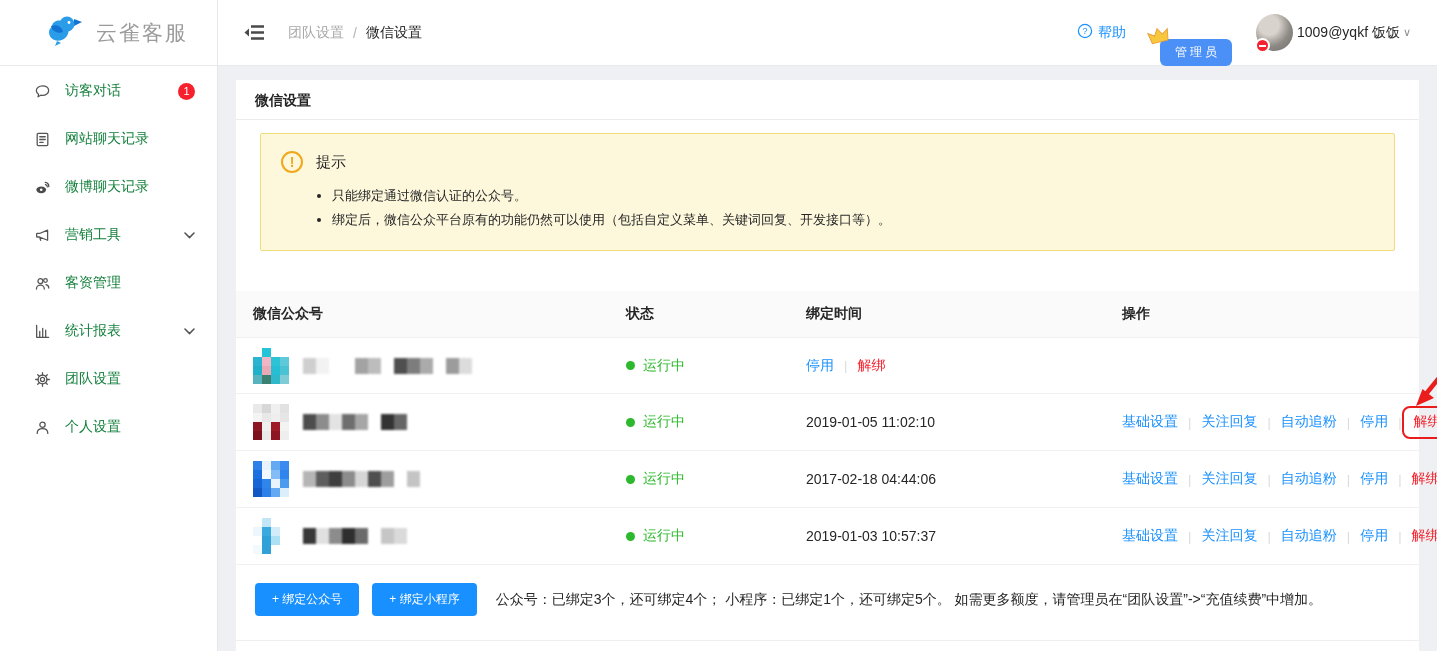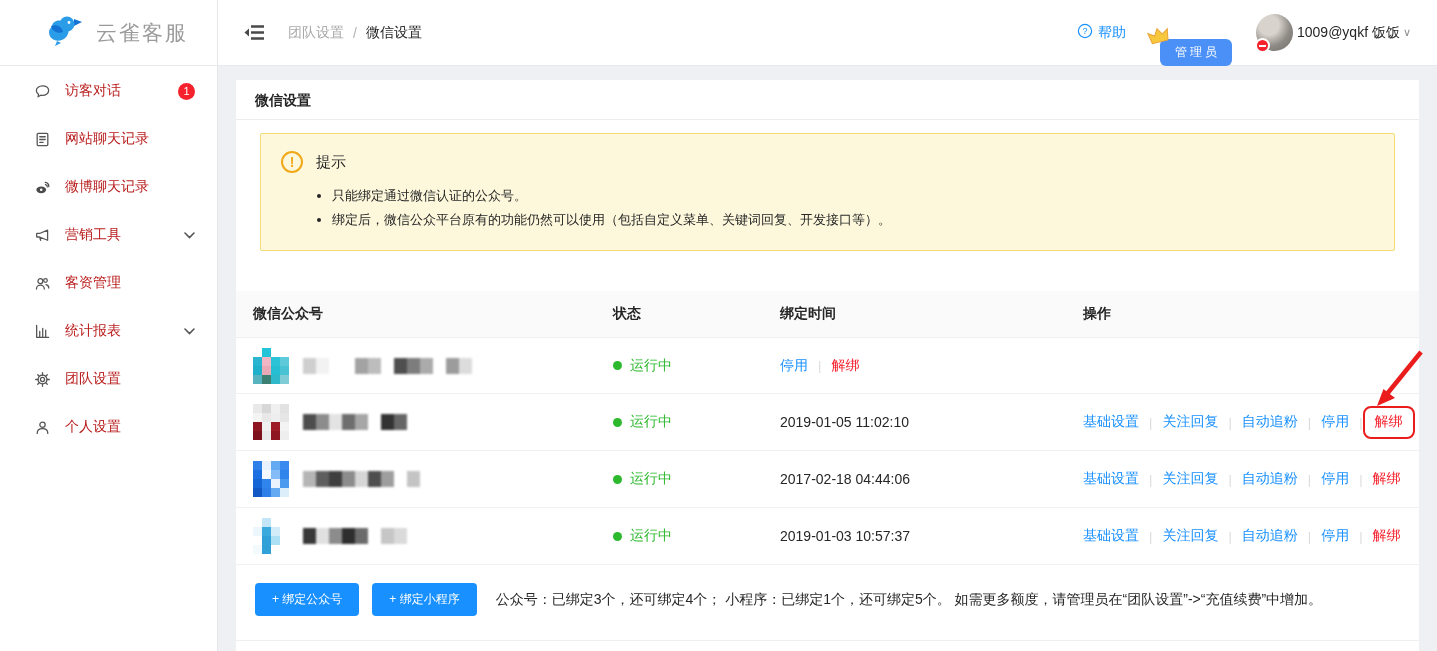--- a/index.html
+++ b/index.html
@@ -7,21 +7,21 @@
   body { font-family: "Liberation Sans","DejaVu Sans",sans-serif; font-size:14px; color:#262626; background:#eef0f3; }
   .app { display:flex; width:1437px; height:651px; }
 
   
   .sidebar { width:218px; background:#fff; border-right:1px solid #e7e7e7; flex:none; display:flex; flex-direction:column; }
   .logo { height:66px; display:flex; align-items:center; gap:12px; padding-left:44px; border-bottom:1px solid #e9e9e9; }
   .brand-text { font-size:21px; color:#9a9a9a; letter-spacing:2px; }
   .nav { padding-top:1px; }
   .nav-item { height:48px; display:flex; align-items:center; gap:14px; padding:0 22px 0 34px; cursor:pointer; }
   .nav-icon { width:17px; height:17px; display:inline-flex; align-items:center; justify-content:center; flex:none; }
-  .nav-label { font-size:14px; color:#b91c1c; }
+  .nav-label { font-size:14px; color:#15803d; }
   .nav-badge { margin-left:auto; min-width:17px; height:17px; border-radius:9px; background:#f5222d; color:#fff; font-size:11px; display:flex; align-items:center; justify-content:center; padding:0 4px; }
   .nav-chevron { margin-left:auto; display:inline-flex; }
 
   
   .main { flex:1; display:flex; flex-direction:column; min-width:0; }
   .topbar { height:66px; background:#fff; border-bottom:1px solid #e7e9ec; display:flex; align-items:center; padding:0 26px; flex:none; }
   .collapse-btn { display:inline-flex; margin-right:22px; cursor:pointer; }
   .crumb-muted { color:#a9a9a9; }
   .crumb-sep { color:#b5b5b5; margin:0 9px; }
   .crumb-current { color:#262626; }
@@ -44,21 +44,21 @@
   
   .tip { margin:13px 24px 0; background:#fdf8dc; border:1px solid #f1dd7a; border-radius:2px; padding:17px 20px 18px; }
   .tip-head { display:flex; align-items:center; gap:13px; }
   .tip-icon { width:22px; height:22px; border:2px solid #f0a818; border-radius:50%; color:#f0a818; font-weight:bold; font-size:14px; display:flex; align-items:center; justify-content:center; flex:none; }
   .tip-title { font-size:15px; color:#262626; }
   .tip ul { margin-top:11px; padding-left:51px; }
   .tip li { font-size:13px; line-height:24px; color:#262626; }
 
   
   .table { margin-top:40px; }
-  .t-row { display:grid; grid-template-columns:360px 167px 303px 1fr; align-items:center; }
+  .t-row { display:grid; grid-template-columns:360px 167px 303px 1fr; align-items:center;gap:13px; }
   .t-head { background:#fafafa; height:46px; font-weight:bold; color:#262626; }
   .t-cell { padding-left:17px; display:flex; align-items:center; min-width:0; }
   .t-body .t-row { height:57px; border-bottom:1px solid #f0f0f0; }
   .t-body .t-row:first-child { border-top:1px solid #f0f0f0; }
   .acc-avatar { width:36px; height:36px; display:grid; grid-template-columns:repeat(4,1fr); grid-template-rows:repeat(4,1fr); flex:none; filter:blur(0.6px); }
   .name-mosaic { display:flex; height:16px; margin-left:14px; filter:blur(0.8px); }
   .name-mosaic i { display:block; width:13px; height:16px; }
   .status-dot { width:9px; height:9px; border-radius:50%; background:#2db92d; margin-right:8px; flex:none; }
   .status-text { color:#2db92d; }
   .ops { white-space:nowrap; overflow:visible; }

